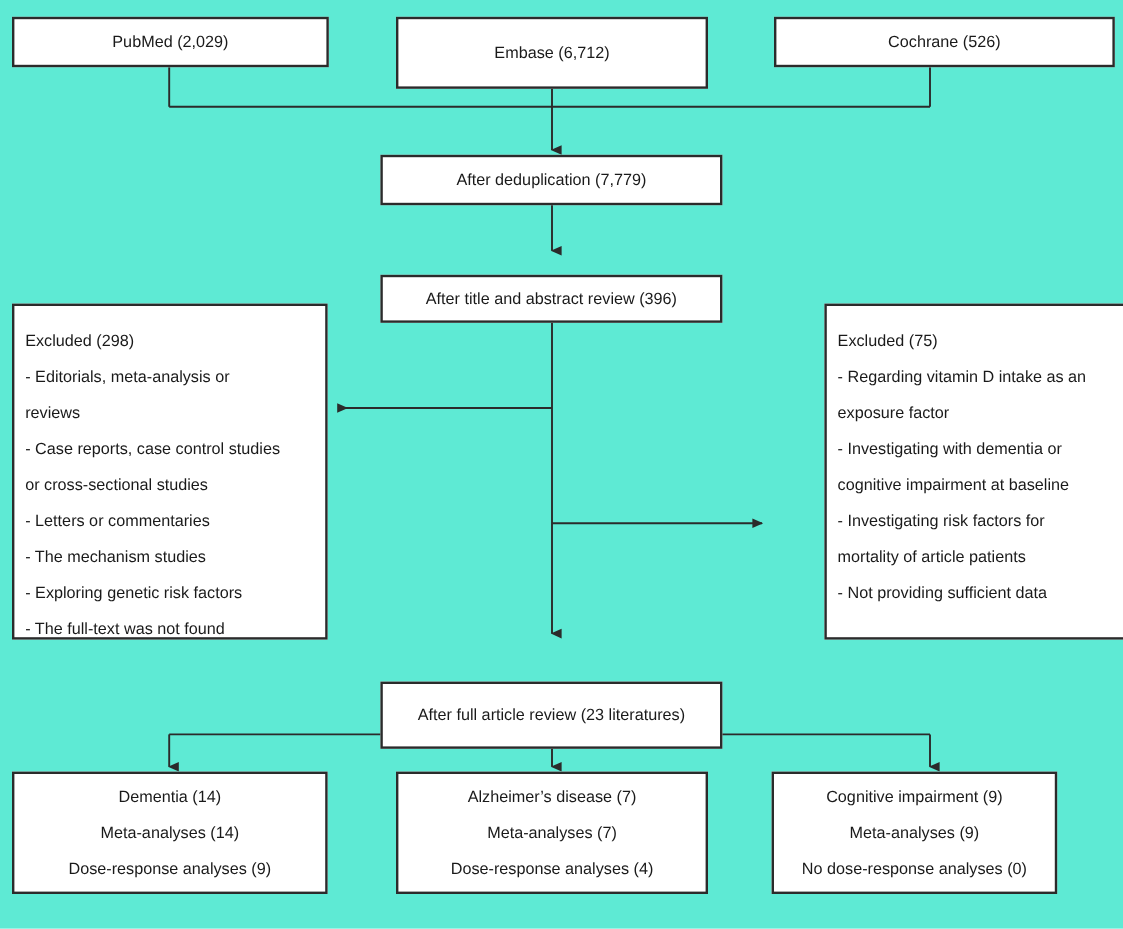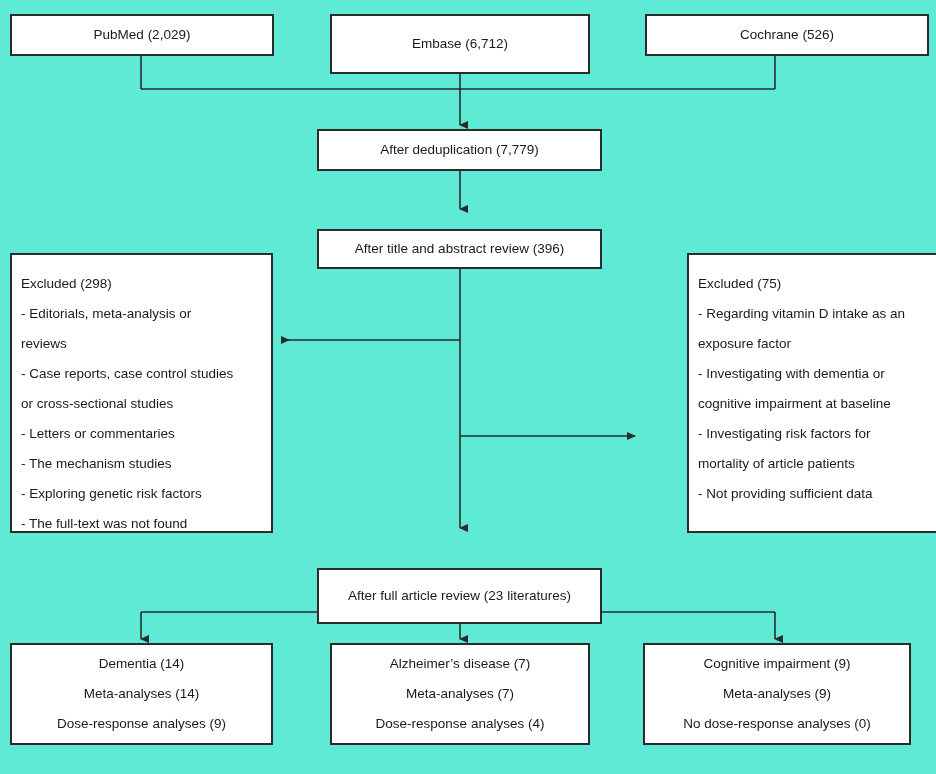--- a/index.html
+++ b/index.html
@@ -164,19 +164,19 @@
     <div class="stack-line">Meta-analyses (14)</div>
     <div class="stack-line">Dose-response analyses (9)</div>
   </div>
 
   <div class="node stack" style="left:330px; top:643px; width:260px; height:102px;">
     <div class="stack-line">Alzheimer’s disease (7)</div>
     <div class="stack-line">Meta-analyses (7)</div>
     <div class="stack-line">Dose-response analyses (4)</div>
   </div>
 
-  <div class="node stack" style="left:643px; top:643px; width:268px; height:102px;">
+  <div class="node stack" style="left:643px; top:643px; width:238px; height:102px;">
     <div class="stack-line">Cognitive impairment (9)</div>
     <div class="stack-line">Meta-analyses (9)</div>
     <div class="stack-line">No dose-response analyses (0)</div>
   </div>
 
 </div>
 
 </body></html>

